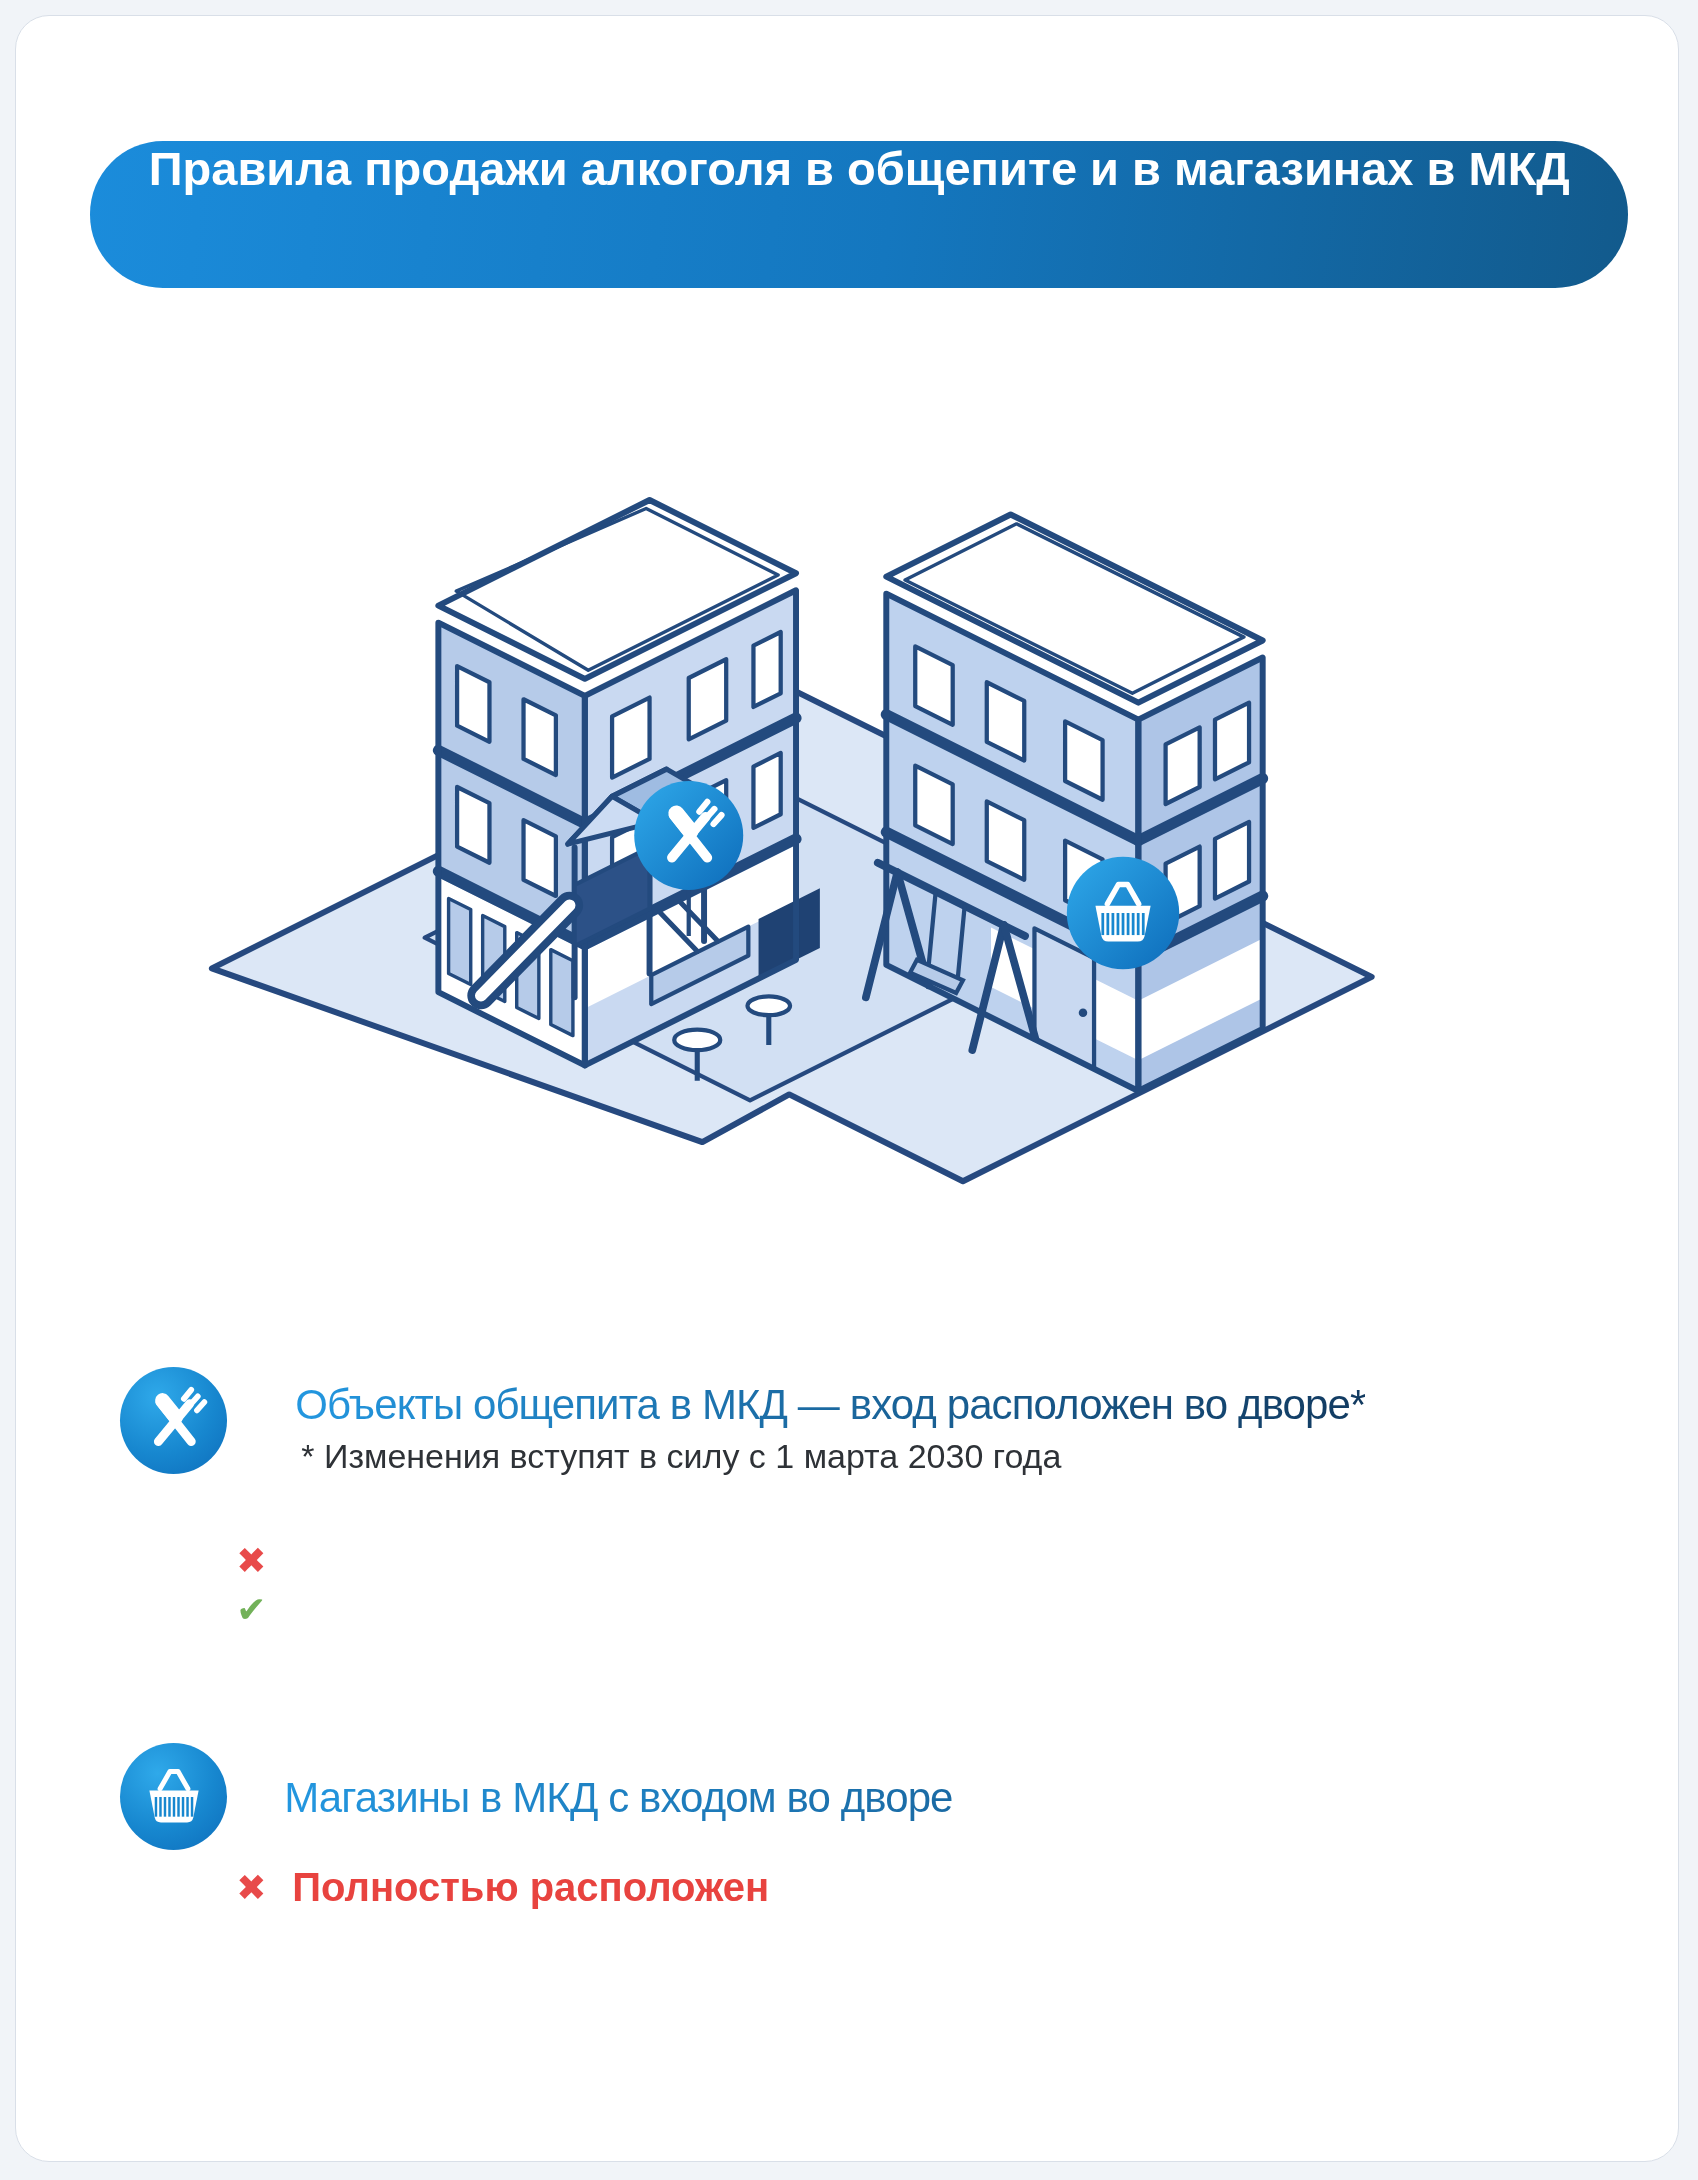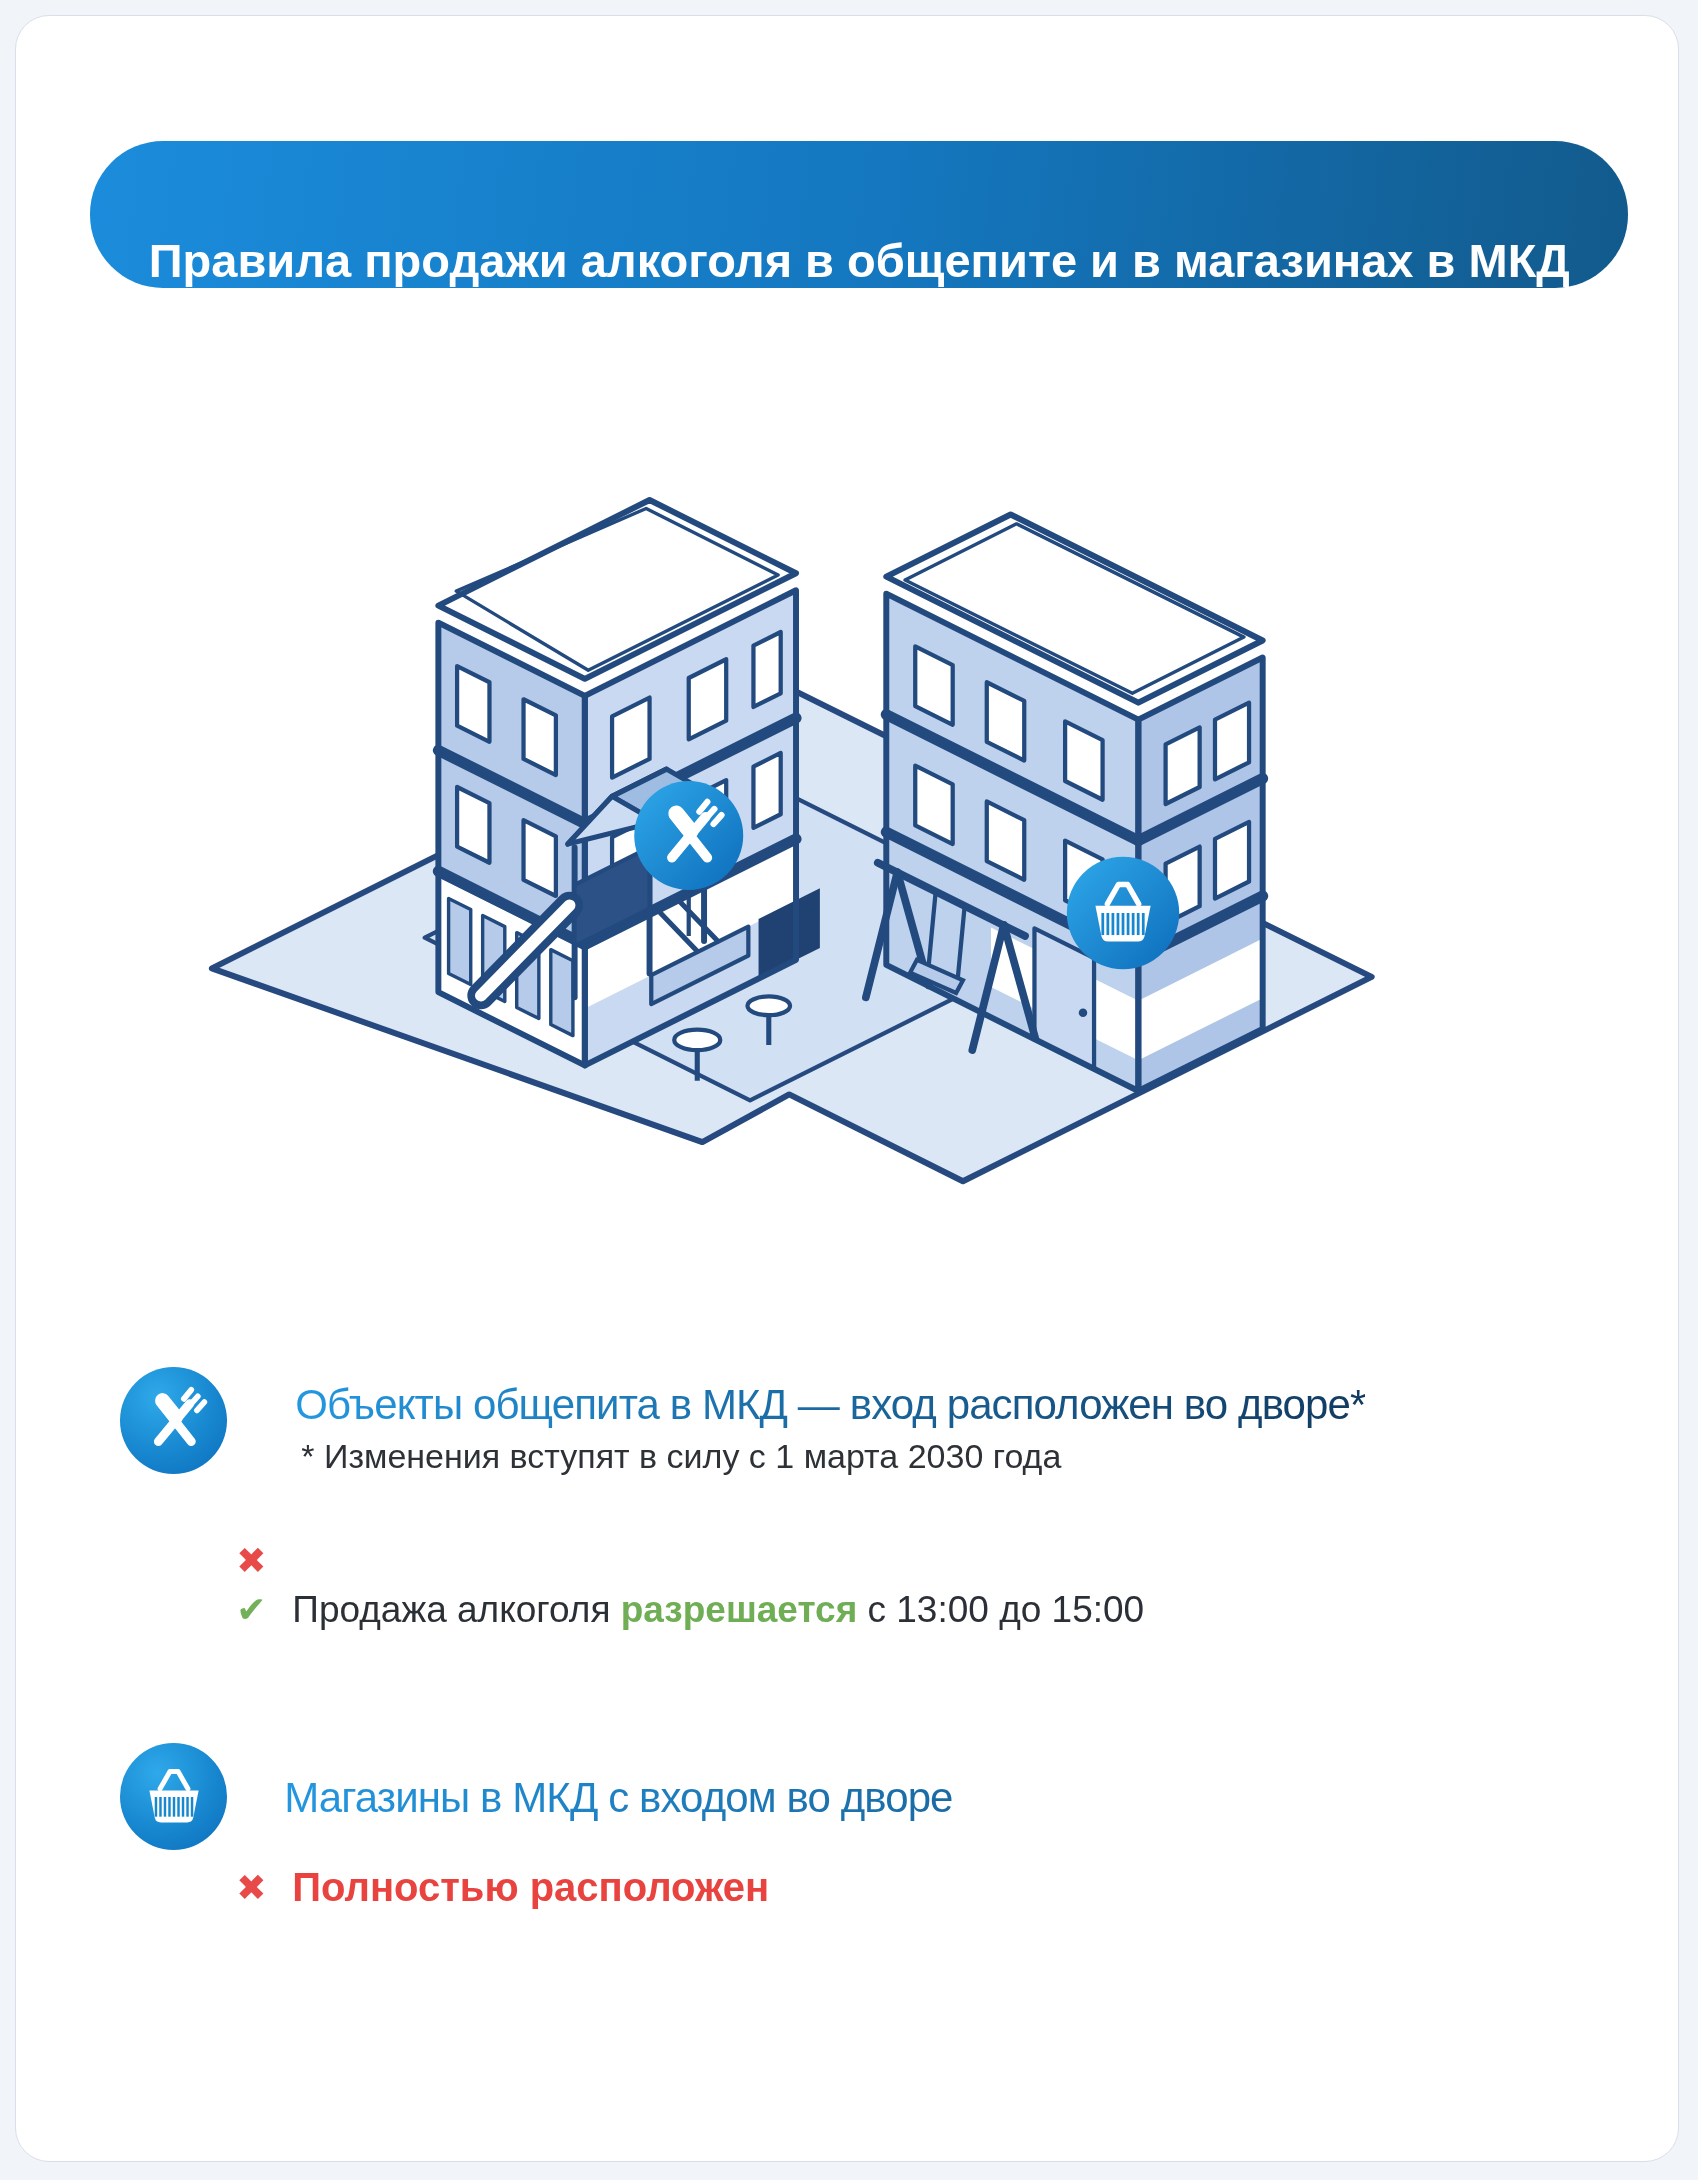--- a/index.html
+++ b/index.html
@@ -2,21 +2,21 @@
 <html lang="ru" style="font-size:13.6px"><head>
 <meta charset="utf-8">
 <style>
   html,body{margin:0;padding:0;width:1698px;height:2181px;background:#f1f4f8;
     font-family:"Liberation Sans",sans-serif;}
   .card{position:absolute;left:15.3px;top:15.3px;width:1664px;height:2147px;
     background:#ffffff;border:1.7px solid #d9dfe8;border-radius:34px;box-sizing:border-box;overflow:hidden;}
   .abs{position:absolute;}
   .header{left:74px;top:125px;width:1538px;height:147px;border-radius:73px;
     background:linear-gradient(97deg,#1b8cdb 0%,#1477bf 52%,#125a8c 100%);
-    display:flex;align-items:flex-end;justify-content:center;}
+    display:flex;align-items:flex-start;justify-content:center;}
   .header-title{color:#ffffff;font-weight:700;font-size:47px;white-space:nowrap;letter-spacing:0px;}
   .scene{left:0px;top:351px;width:1698px;height:920px;}
   .icon-badge{width:107px;height:107px;border-radius:50%;
     background:radial-gradient(circle at 35% 28%,#2fa9ea 0%,#1787cf 55%,#0d6cba 100%);
     display:flex;align-items:center;justify-content:center;}
   .icon-badge svg{width:82px;height:82px;}
   .badge1{left:104px;top:1351px;}
   .badge2{left:104px;top:1727px;}
   .h-sec{font-weight:400;font-size:42px;white-space:nowrap;letter-spacing:-0.9px;}
   .grad-a{background-image:linear-gradient(90deg,#2397e0 0%,#123a60 100%);
@@ -205,21 +205,20 @@
   </div>
   <div class="abs h-sec grad-a head1">Объекты общепита в МКД — вход расположен во дворе*</div>
   <div class="abs note1">* Изменения вступят в силу с 1 марта 2030 года</div>
 
   <div class="abs rules1">
     <div class="rule">
       <span class="mark mark-cross">✖</span>
     </div>
     <div class="rule">
       <span class="mark mark-check">✔</span>
-      <span><span>Продажа алкоголя </span><span class="kw kw-green">разрешается</span><span> с 13:00 до 15:00</span></span>
     </div>
   </div>
 
   <div class="abs icon-badge badge2">
     <svg viewBox="0 0 100 100">
         <use href="#sym-basket"></use>
       </svg>
   </div>
   <div class="abs h-sec grad-b head2">Магазины в МКД с входом во дворе</div>
 

